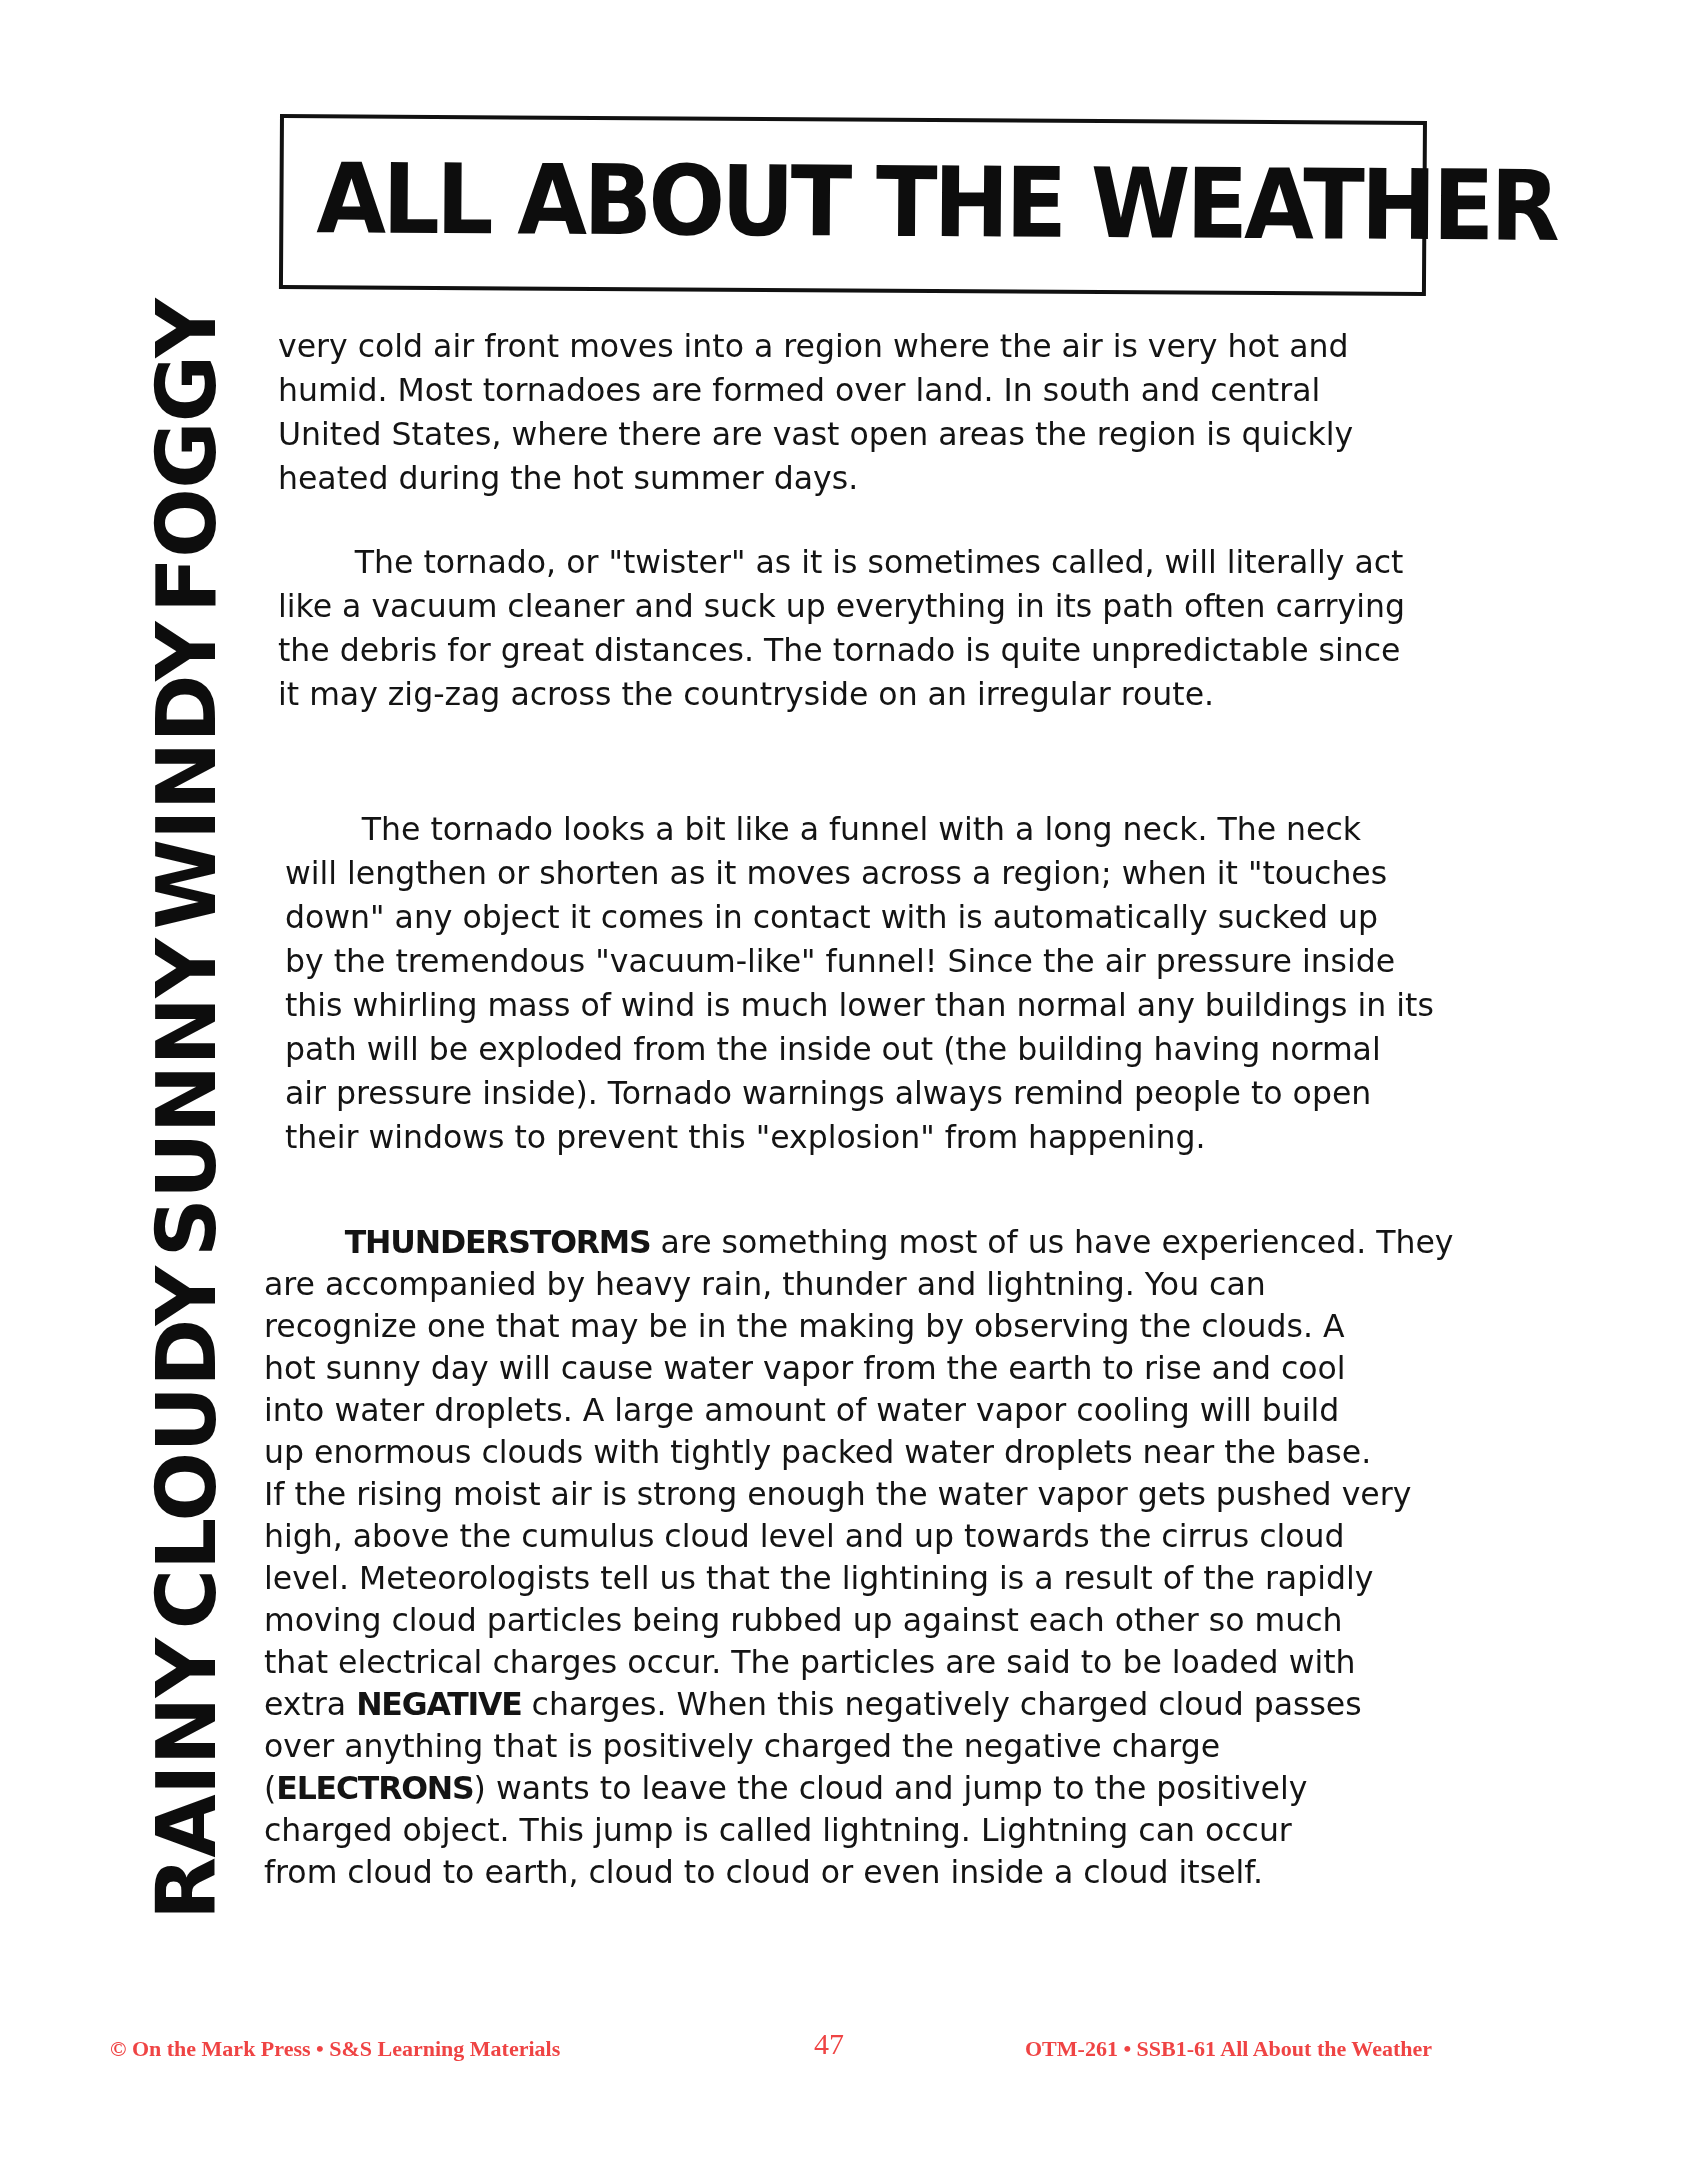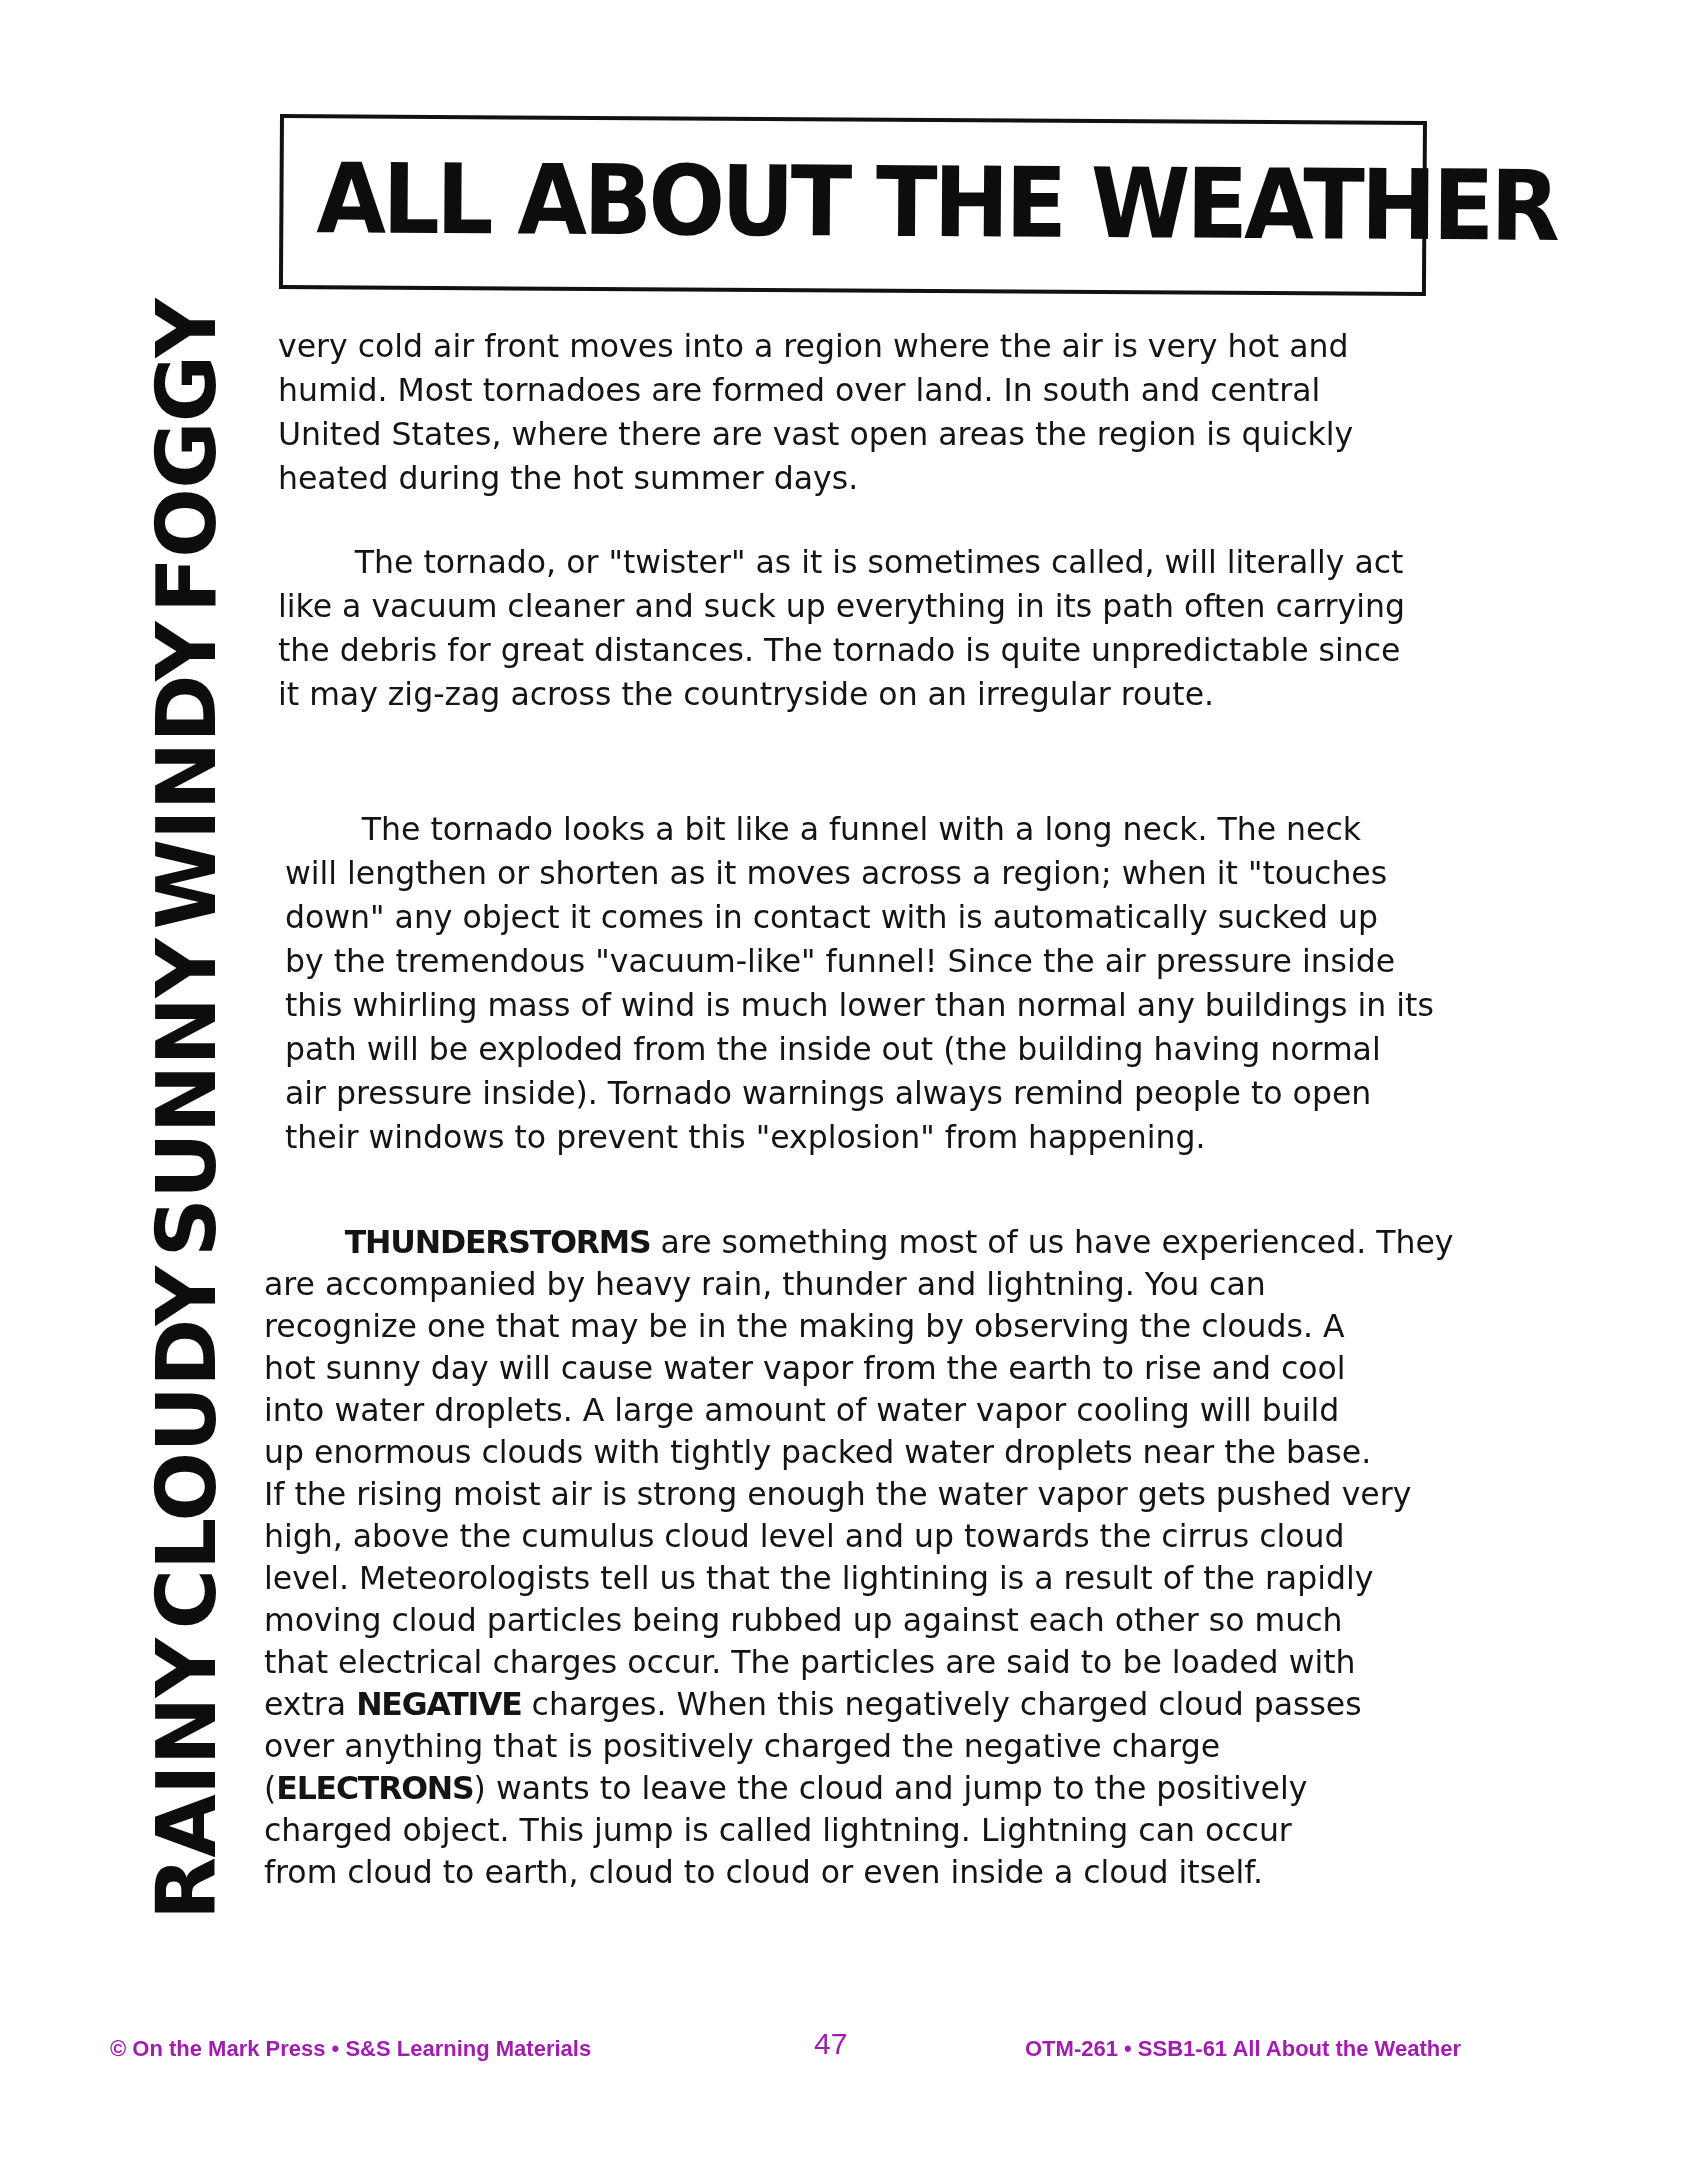--- a/index.html
+++ b/index.html
@@ -84,25 +84,25 @@
   .p3 { left: 285px; top: 762px; margin-top: 45px; }
   .p4 { left: 264px; top: 1181px; margin-top: 40px; }
   .p1 .line, .p2 .line, .p3 .line { height: 44px; line-height: 44px; }
   .p4 .line { height: 42px; line-height: 42px; }
   .indent { padding-left: 78px; }
   .p4 .indent { padding-left: 82px; }
   .bold { font-weight: bold; letter-spacing: -1.2px; }
   .footer {
     position: absolute;
     top: 2035px;
-    font-family: Liberation Sans, sans-serif;
+    font-family: Liberation Serif, serif;
     font-weight: bold;
     font-size: 22px;
     line-height: 28px;
-    color: #a21caf;
+    color: #ef4444;
     white-space: nowrap;
   }
   .footer-left { left: 110px; }
   .footer-page {
     left: 814px;
     top: 2030px;
     font-weight: normal;
     font-size: 30px;
   }
   .footer-right { left: 1025px; }

